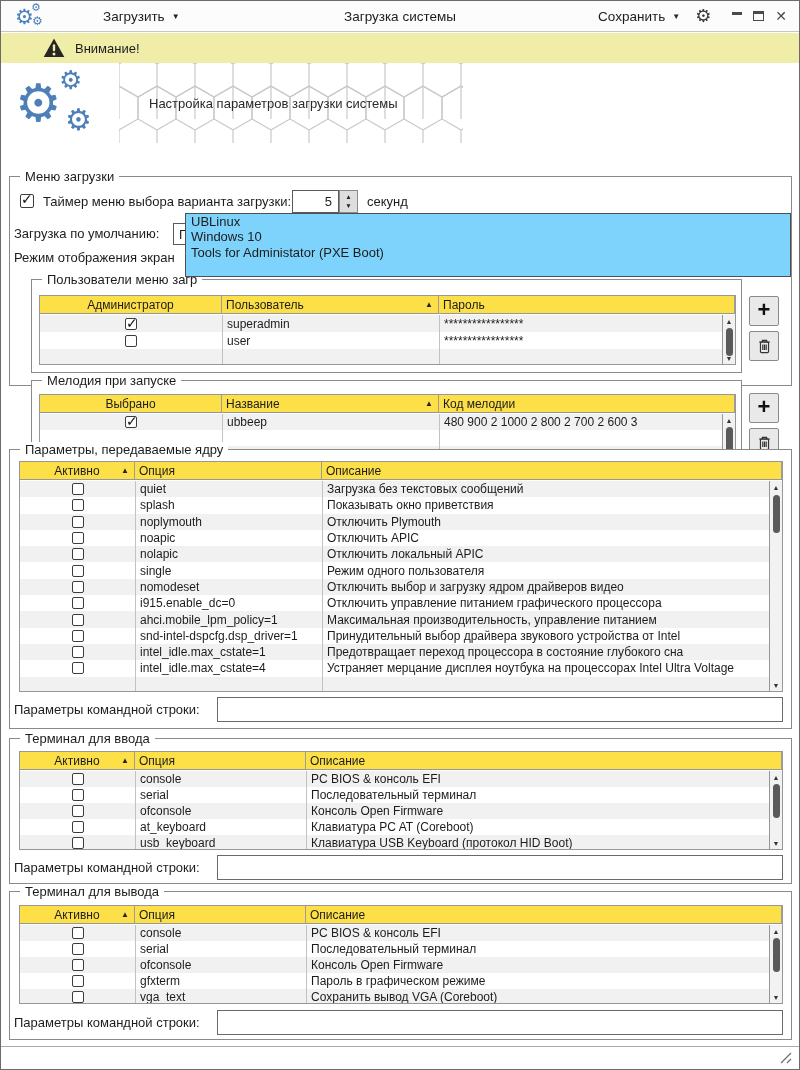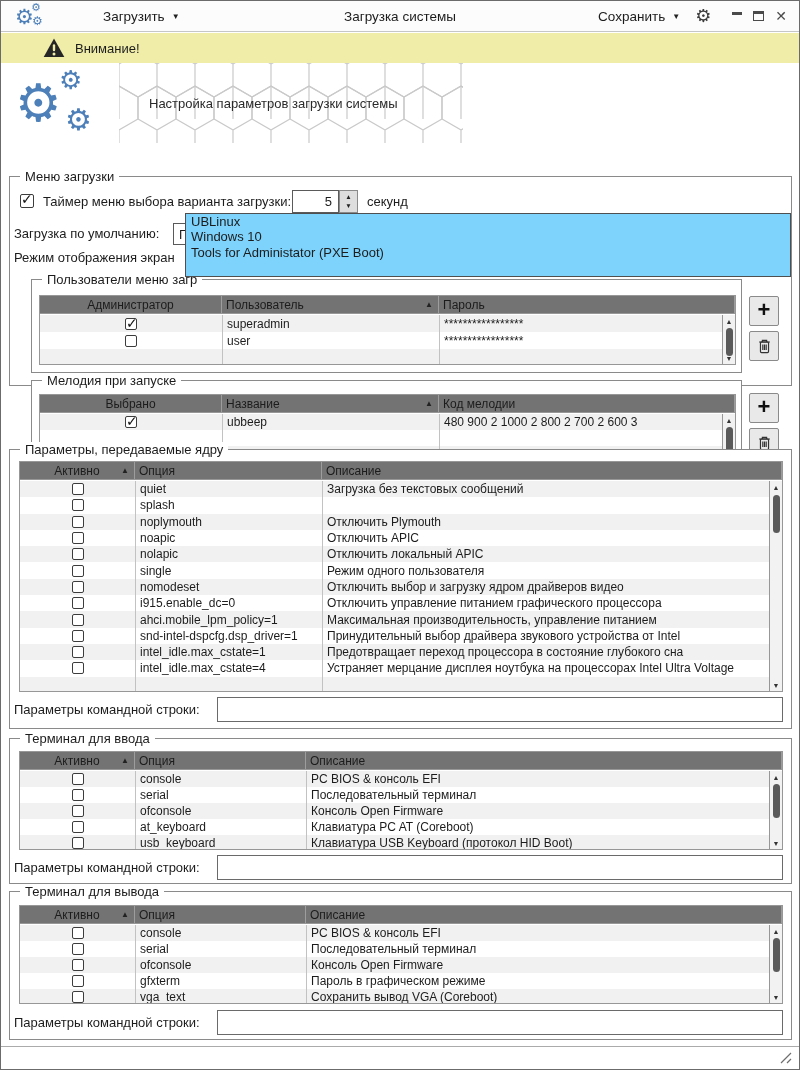--- a/index.html
+++ b/index.html
@@ -66,21 +66,21 @@
   .combo { position:absolute; left:163px; top:46px; width:618px; height:22px; border:1px solid #5a5a5a; background:#fff; display:flex; align-items:center; }
   .combo-text { flex:1; font-size:13px; padding-left:5px; white-space:nowrap; overflow:hidden; }
   .combo-btn { width:19px; align-self:stretch; background:#dcdcdc; border-left:1px solid #8a8a8a; display:flex; align-items:center; justify-content:center; font-size:8px; color:#222; }
 
   
   .popup { position:absolute; left:184px; top:212px; width:606px; height:64px; background:#7dd3fc; border:1px solid #4f4f4f; z-index:60; }
   .popup-item { height:15.3px; line-height:15.3px; padding-left:5px; font-size:13px; white-space:nowrap; }
 
   
   .tbl { position:absolute; border:1px solid #979797; background:#fff; }
-  .thead { display:flex; height:18px; background:#737373; border-bottom:1px solid #979797; }
+  .thead { display:flex; height:18px; background:#fde047; border-bottom:1px solid #979797; }
   .th { position:relative; display:flex; align-items:center; font-size:12px; border-right:1px solid #9d9d9d; padding:0 4px; white-space:nowrap; }
   .th.center { justify-content:center; }
   .th .sort { position:absolute; right:5px; font-size:8px; color:#222; }
   .tbody { position:absolute; left:0; right:13px; top:19px; bottom:0; overflow:hidden; }
   .stripe17 { background:repeating-linear-gradient(#f1f1f1 0 17px,#fff 17px 34px); }
   .stripe16 { background:repeating-linear-gradient(#f1f1f1 0 16px,#fff 16px 32px); }
   .stripe163 { background:repeating-linear-gradient(#f1f1f1 0 16.3px,#fff 16.3px 32.6px); }
   .vline { position:absolute; top:0; bottom:0; width:1px; background:#c2c2c2; }
   .tr { display:flex; align-items:center; }
   .tr17 .tr { height:17px; } .tr16 .tr { height:16px; } .tr163 .tr { height:16.3px; }
@@ -311,20 +311,21 @@
             </div>
             <div class="td c2">quiet</div>
             <div class="td c3">Загрузка без текстовых сообщений</div>
           </div>
 
           <div class="tr">
             <div class="td cbc c1">
               <span class="cb"></span>
             </div>
             <div class="td c2">splash</div>
+            <div class="td c3">Показывать окно приветствия</div>
           </div>
 
           <div class="tr">
             <div class="td cbc c1">
               <span class="cb"></span>
             </div>
             <div class="td c2">noplymouth</div>
             <div class="td c3">Отключить Plymouth</div>
           </div>
 

